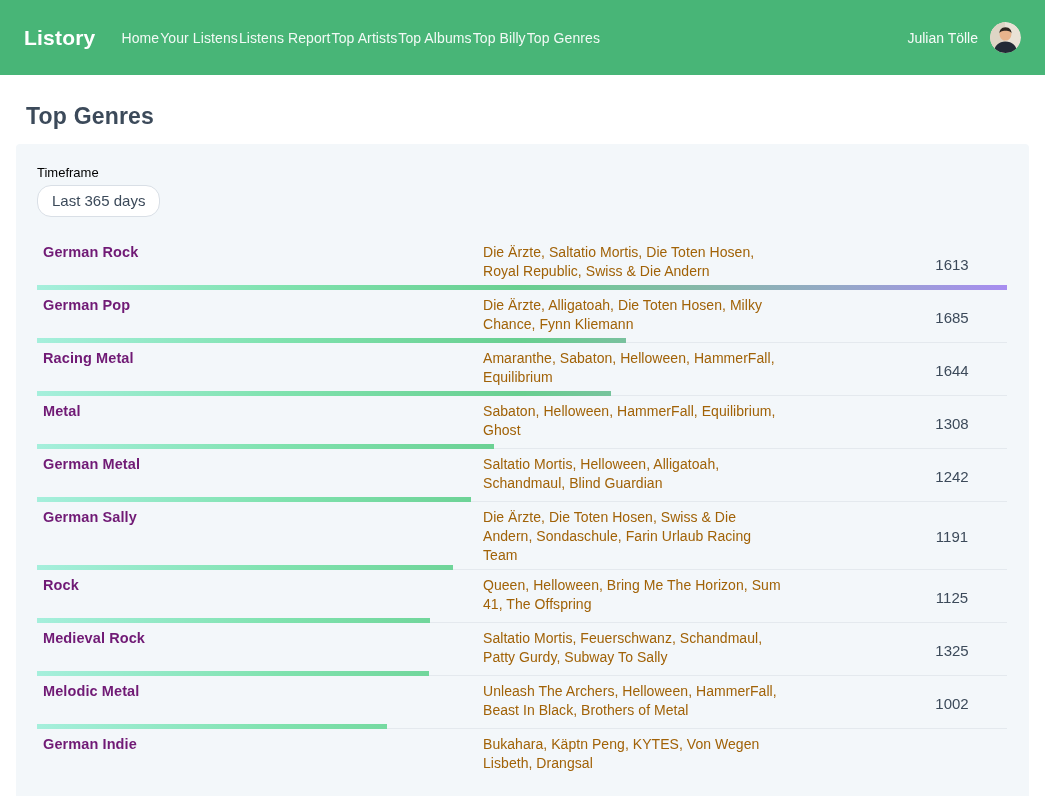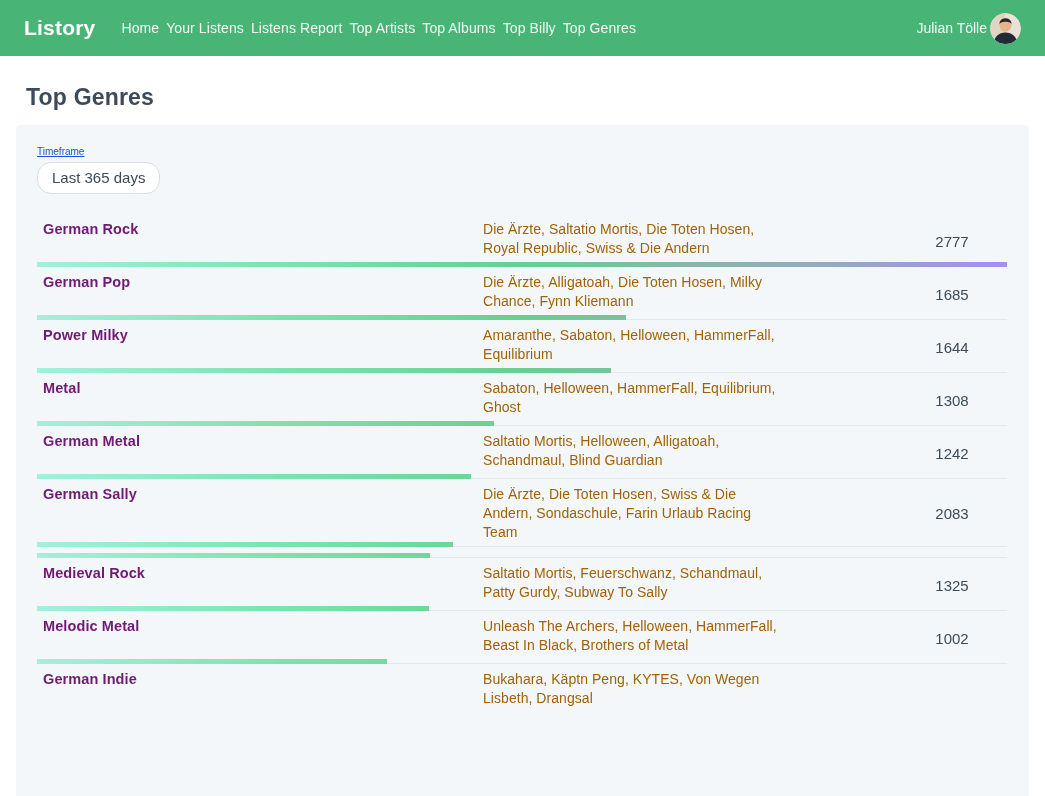--- a/index.html
+++ b/index.html
@@ -1,39 +1,39 @@
 <!DOCTYPE html>
 <html><head>
 <meta charset="utf-8">
 <style>
   * { margin: 0; padding: 0; box-sizing: border-box; }
   html, body { width: 1045px; height: 796px; overflow: hidden; background: #ffffff;
     font-family: "Liberation Sans", sans-serif; }
 
   
-  .navbar { height: 56px; background: #48b577; display: flex; align-items: center;
+  .navbar { height: 75px; background: #48b577; display: flex; align-items: center;
     padding: 0 24px; color: #ffffff; }
   .brand { font-size: 21px; font-weight: 700; letter-spacing: 0.2px; margin-right: 26px;
     cursor: pointer; }
-  .nav-links { display: flex; align-items: center; gap: 7px; flex: 1; }
+  .nav-links { display: flex; align-items: center; gap: 1px; flex: 1; }
   .nav-link { font-size: 14px; color: rgba(255,255,255,0.93); text-decoration: none;
     cursor: pointer; letter-spacing: 0.1px; }
-  .nav-user { display: flex; align-items: center; gap: 3px; cursor: pointer; }
+  .nav-user { display: flex; align-items: center; gap: 12px; cursor: pointer; }
   .user-name { font-size: 14px; color: rgba(255,255,255,0.95); }
   .avatar { width: 31px; height: 31px; border-radius: 50%; overflow: hidden; display: block; }
 
   
   .main { padding: 16px; }
   .page-title { font-size: 23px; font-weight: 700; color: #3c4a5a; margin: 12px 0 14px 10px;
     letter-spacing: 0.2px; }
 
   .card { background: #f3f7fa; border-radius: 4px; padding: 21px 22px 0 21px;
     height: 690px; overflow: hidden; }
 
-  .filter-label { display: block; font-size: 10px; color: #1d4ed8; margin-bottom: 5px; text-decoration: underline; }
+  .filter-label { display: block; font-size: 13px; color: #000000; margin-bottom: 5px; }
   .filter-btn { display: inline-block; background: #ffffff; border: 1px solid #d9dfe6;
     border-radius: 14px; padding: 6px 14px 7px 14px; font-size: 15px; color: #3c4a5a;
     font-family: "Liberation Sans", sans-serif; cursor: pointer; min-width: 112px;
     text-align: left; }
 
   
   .genres-table { margin-top: 20px; }
   .row { padding-top: 6px; }
   .row-grid { display: grid; grid-template-columns: 446px 1fr 110px; min-height: 42px;
     align-items: start; }
@@ -93,21 +93,21 @@
     <div>
       <label class="filter-label">Timeframe</label>
       <button class="filter-btn">Last 365 days</button>
     </div>
 
     <div class="genres-table">
   <div class="row">
     <div class="row-grid">
       <div class="genre-name">German Rock</div>
       <div class="genre-artists">Die Ärzte, Saltatio Mortis, Die Toten Hosen, Royal Republic, Swiss &amp; Die Andern</div>
-      <div class="genre-count">2777</div>
+      <div class="genre-count">1613</div>
     </div>
     <div class="bar-track">
       <div class="bar-fill" style="width: 100%;">
               <div class="bar-inner" style="width: 100%;"></div>
             </div>
     </div>
   </div>
 
   <div class="row">
     <div class="row-grid">
@@ -117,21 +117,21 @@
     </div>
     <div class="bar-track">
       <div class="bar-fill" style="width: 60.677%;">
               <div class="bar-inner" style="width: 164.807%;"></div>
             </div>
     </div>
   </div>
 
   <div class="row">
     <div class="row-grid">
-      <div class="genre-name">Power Milky</div>
+      <div class="genre-name">Racing Metal</div>
       <div class="genre-artists">Amaranthe, Sabaton, Helloween, HammerFall, Equilibrium</div>
       <div class="genre-count">1644</div>
     </div>
     <div class="bar-track">
       <div class="bar-fill" style="width: 59.2006%;">
               <div class="bar-inner" style="width: 168.917%;"></div>
             </div>
     </div>
   </div>
 
@@ -159,30 +159,35 @@
       <div class="bar-fill" style="width: 44.7245%;">
               <div class="bar-inner" style="width: 223.591%;"></div>
             </div>
     </div>
   </div>
 
   <div class="row">
     <div class="row-grid">
       <div class="genre-name">German Sally</div>
       <div class="genre-artists">Die Ärzte, Die Toten Hosen, Swiss &amp; Die Andern, Sondaschule, Farin Urlaub Racing Team</div>
-      <div class="genre-count">2083</div>
+      <div class="genre-count">1191</div>
     </div>
     <div class="bar-track">
       <div class="bar-fill" style="width: 42.888%;">
               <div class="bar-inner" style="width: 233.165%;"></div>
             </div>
     </div>
   </div>
 
   <div class="row">
+    <div class="row-grid">
+      <div class="genre-name">Rock</div>
+      <div class="genre-artists">Queen, Helloween, Bring Me The Horizon, Sum 41, The Offspring</div>
+      <div class="genre-count">1125</div>
+    </div>
     <div class="bar-track">
       <div class="bar-fill" style="width: 40.5113%;">
               <div class="bar-inner" style="width: 246.844%;"></div>
             </div>
     </div>
   </div>
 
   <div class="row">
     <div class="row-grid">
       <div class="genre-name">Medieval Rock</div>

